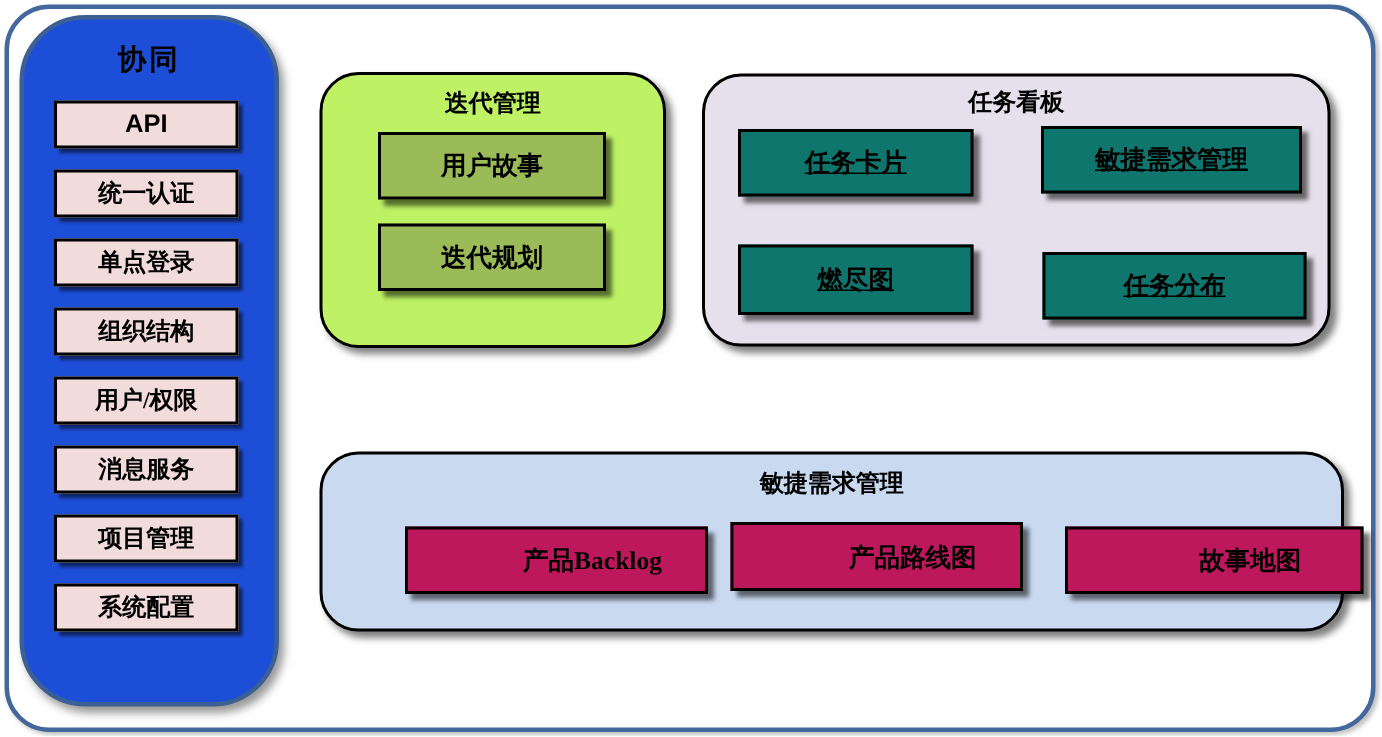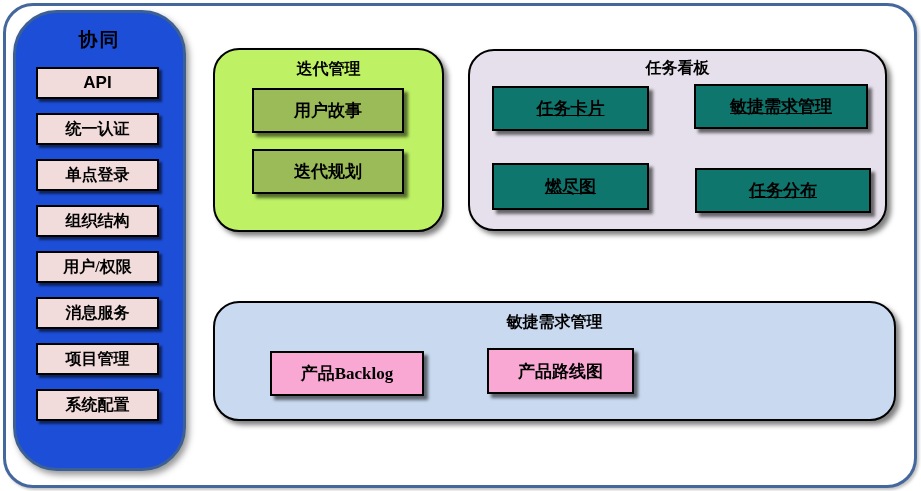--- a/index.html
+++ b/index.html
@@ -49,21 +49,21 @@
   .panel-iteration{left:213px;top:48px;width:227px;height:180px;background:#bef264;}
   .panel-iteration .panel-title{top:9px;}
   .block-green{background:#9bbb59;left:37px;width:148px;height:41px;}
   
   .panel-kanban{left:468px;top:49px;width:415px;height:178px;background:#e6e0ec;}
   .panel-kanban .panel-title{top:7px;}
   .block-purple{background:#0f766e;text-decoration:underline;}
   
   .panel-agile{left:213px;top:301px;width:679px;height:116px;background:#c9d9f0;}
   .panel-agile .panel-title{top:9px;}
-  .block-blue{background:#f9a8d4;}
+  .block-blue{background:#be185d;padding-left:48px;}
 </style>
 </head>
 <body>
 
 <div class="canvas">
   <div class="frame"></div>
 
   <div class="sidebar">
     <div class="sidebar-title">协同</div>
     <div class="pink-item sans" style="top:54px">API</div>
@@ -87,14 +87,15 @@
     <div class="block block-purple" style="left:22px;top:35px;width:153px;height:41px">任务卡片</div>
     <div class="block block-purple" style="left:224px;top:33px;width:170px;height:41px">敏捷需求管理</div>
     <div class="block block-purple" style="left:22px;top:112px;width:153px;height:43px">燃尽图</div>
     <div class="block block-purple" style="left:225px;top:117px;width:172px;height:41px">任务分布</div>
   </div>
 
   <div class="panel panel-agile">
     <div class="panel-title">敏捷需求管理</div>
     <div class="block block-blue" style="left:55px;top:48px;width:150px;height:41px">产品Backlog</div>
     <div class="block block-blue" style="left:272px;top:45px;width:143px;height:42px">产品路线图</div>
+    <div class="block block-blue" style="left:495px;top:48px;width:147px;height:41px">故事地图</div>
   </div>
 </div>
 
 </body></html>

